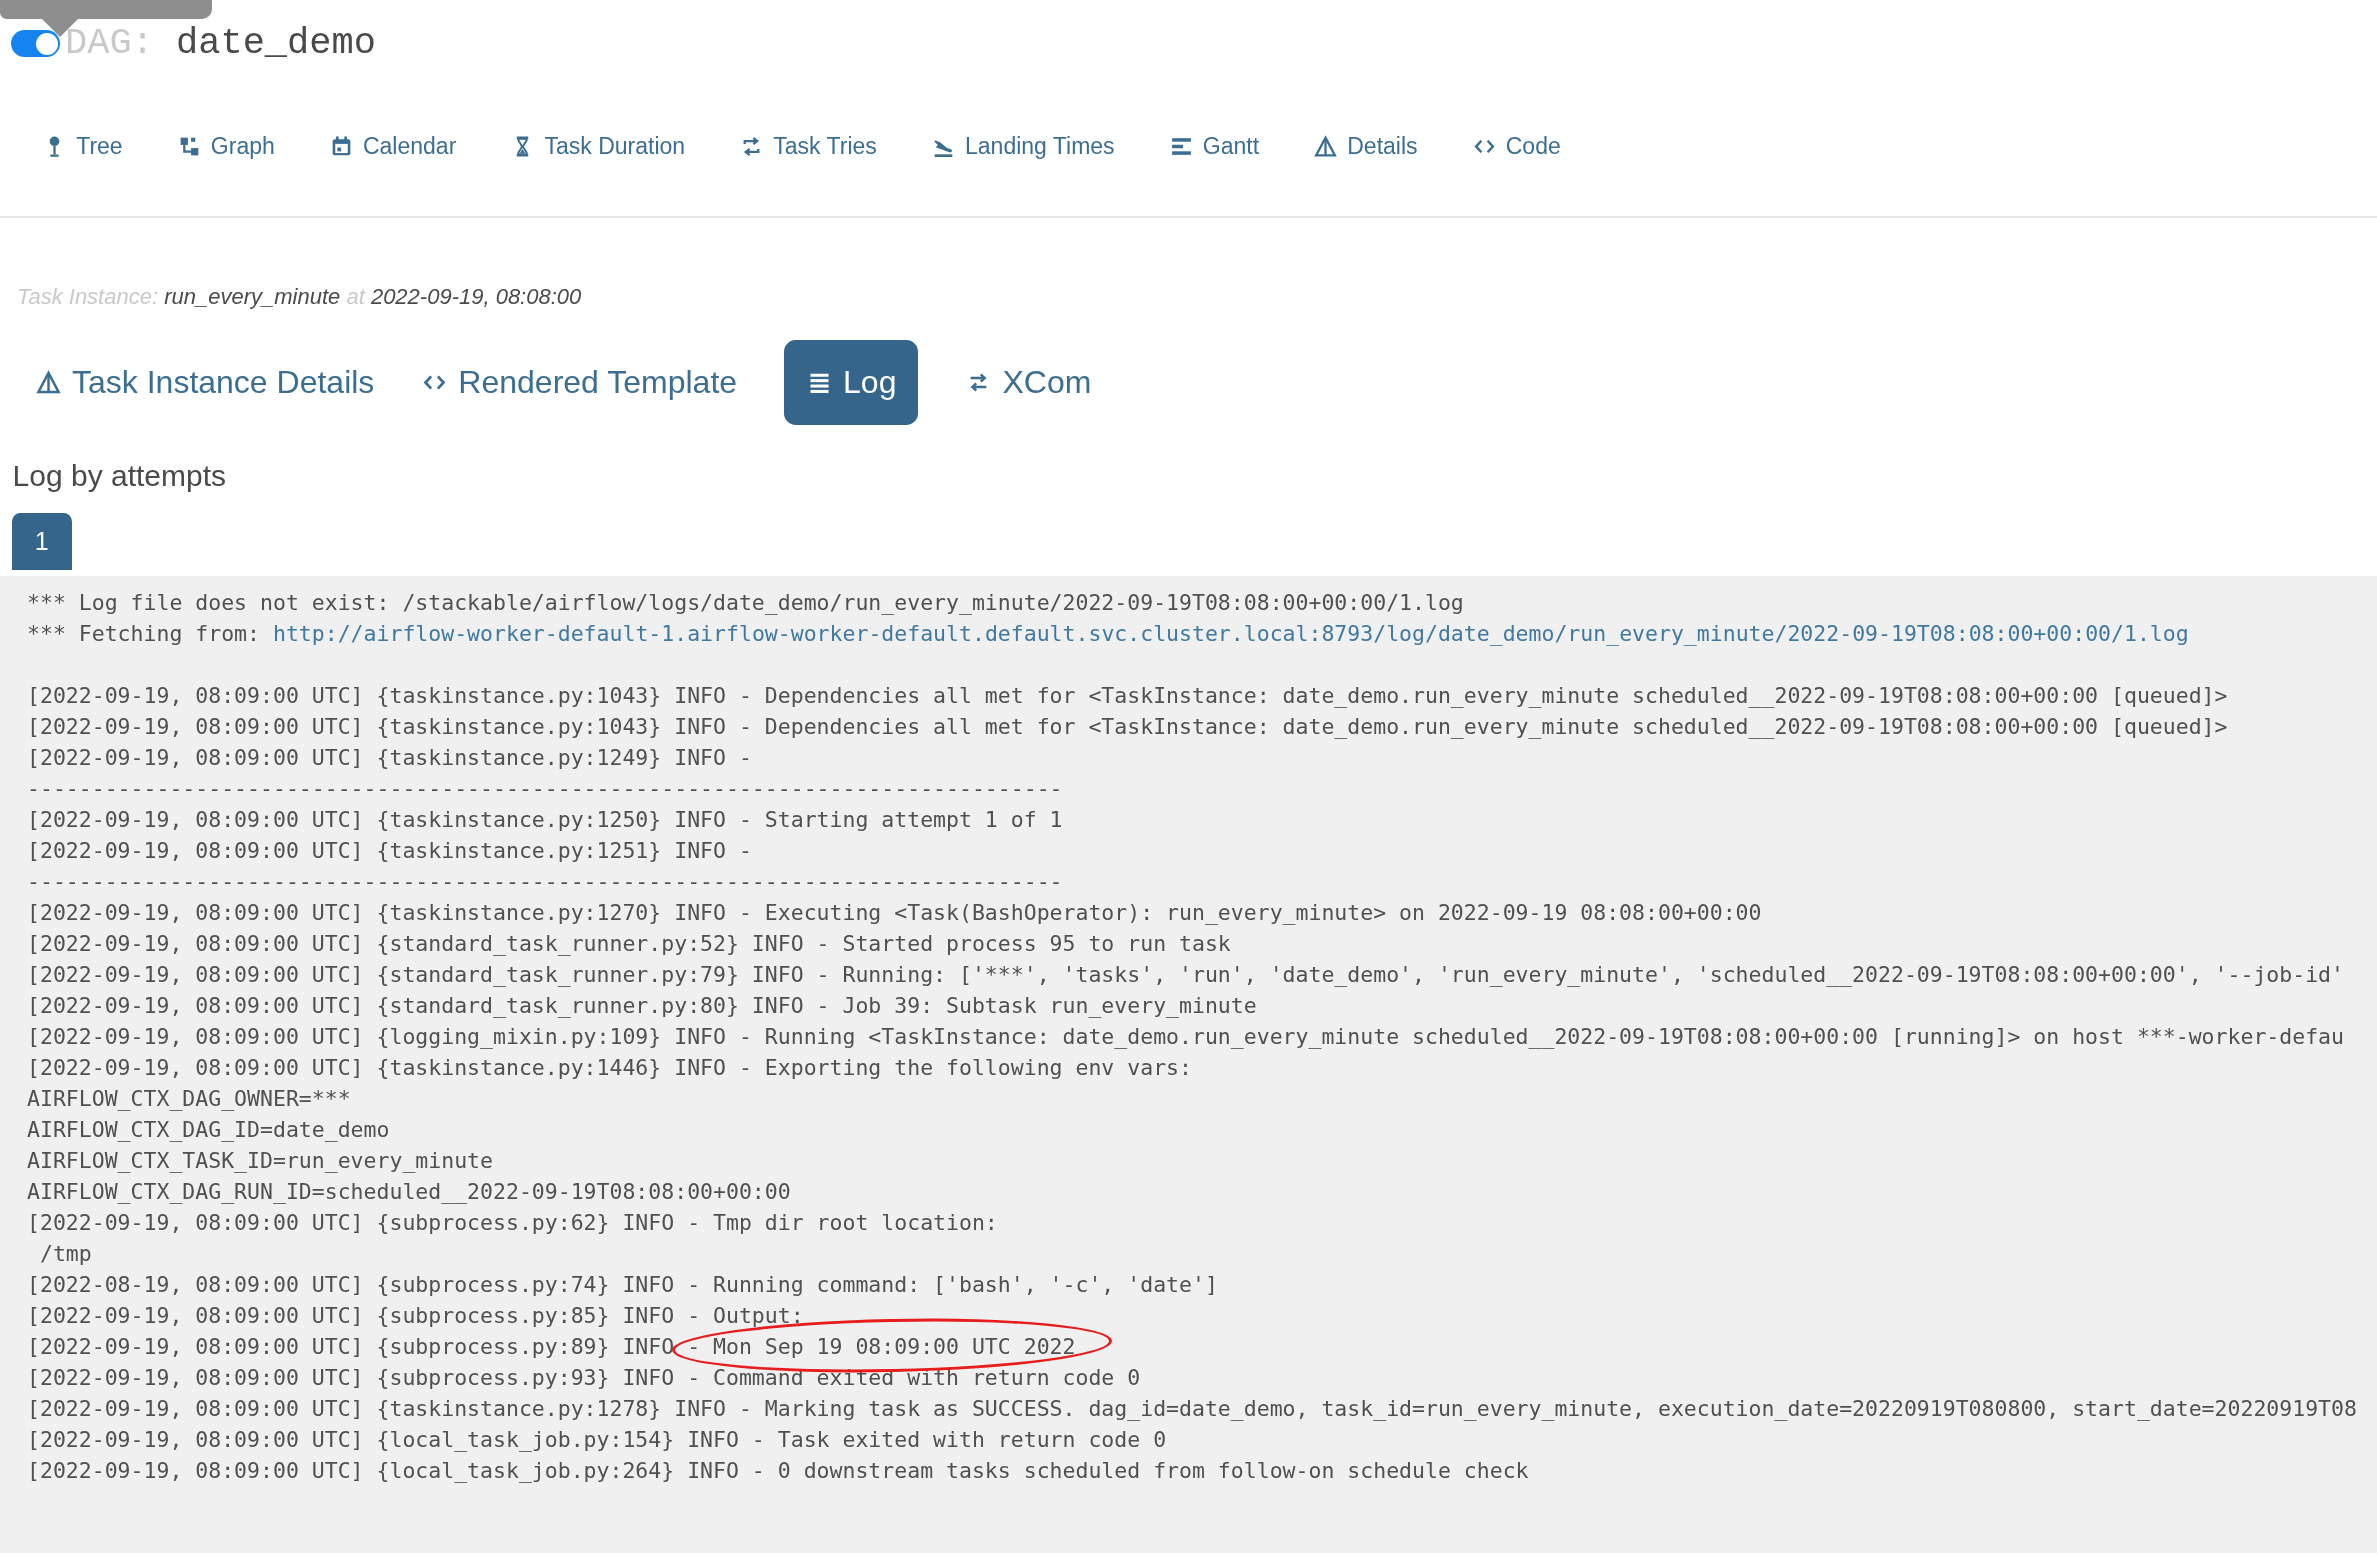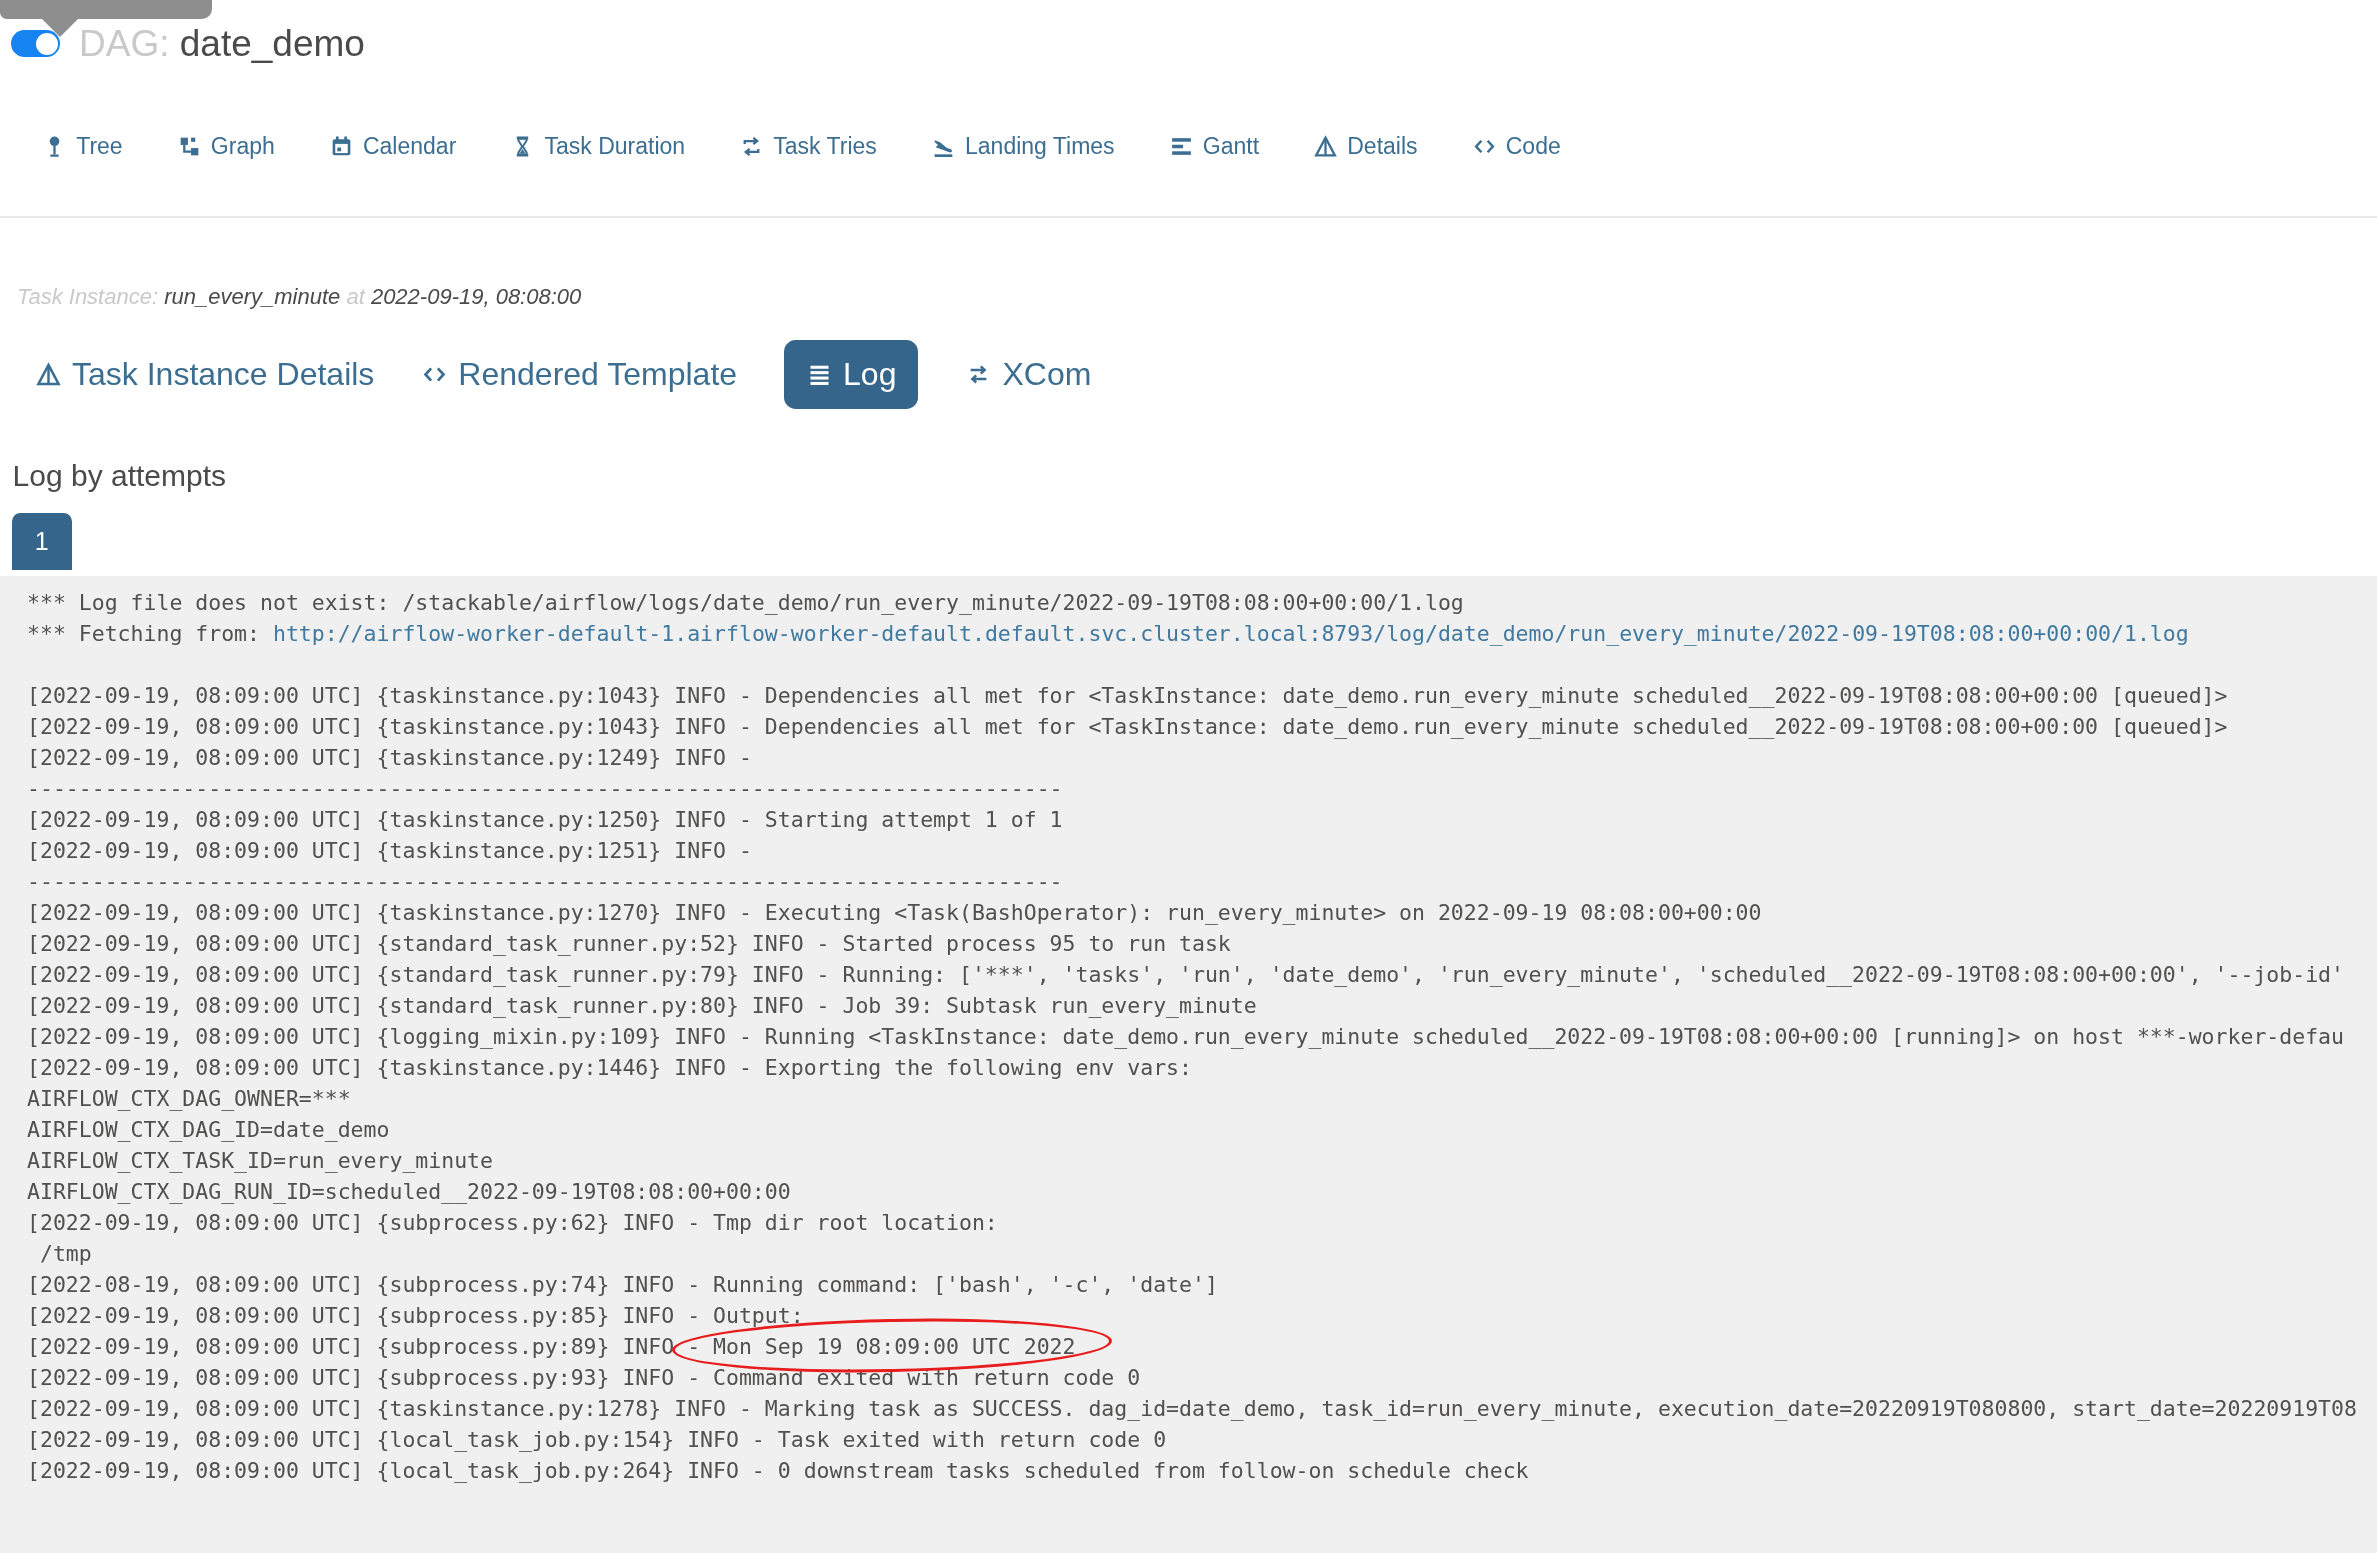--- a/index.html
+++ b/index.html
@@ -23,41 +23,41 @@
         border-radius:0 0 10px 6.7px;}
   .tooltip-remnant .pointer{position:absolute;left:42px;top:18.5px;width:0;height:0;
         border-left:18.5px solid transparent;border-right:18.5px solid transparent;
         border-top:18.5px solid var(--tooltip-grey);}
 
   
   .title-row{position:absolute;left:11px;top:25px;display:flex;align-items:center;}
   .dag-toggle{position:relative;width:49px;height:27px;border-radius:13.4px;background:var(--toggle-blue);
         flex:0 0 auto;cursor:pointer;}
   .dag-toggle .knob{position:absolute;right:2.5px;top:2.5px;width:22px;height:22px;border-radius:50%;background:#fff;}
-  .title-text{margin-left:19px;font-size:37px;line-height:1;white-space:pre;}
+  .title-text{margin-left:5px;font-size:37px;line-height:1;white-space:pre;font-family:Liberation Mono, monospace;}
   .title-text .lbl{color:var(--text-light);}
   .title-text .name{color:#4a4a4a;}
 
   
   .nav-tabs{position:absolute;left:42px;top:133px;display:flex;align-items:center;column-gap:54px;}
   .nav-tab{display:flex;align-items:center;gap:9.2px;color:var(--accent);font-size:23px;cursor:pointer;text-decoration:none;}
   .nav-tab svg{width:25px;height:25px;display:block;}
 
   .divider{position:absolute;left:0;top:216px;width:100%;height:1.7px;background:#e7e7e7;}
 
   
   .ti-heading{position:absolute;left:17px;top:284px;font-size:22px;white-space:pre;font-style:italic;}
   .ti-heading .lt{color:var(--text-light);}
   .ti-heading .dk{color:#4a4a4a;}
 
   
   .sub-tabs{position:absolute;left:35px;top:340px;display:flex;align-items:center;column-gap:47px;}
   .sub-tab{display:flex;align-items:center;gap:10px;color:var(--accent);font-size:32px;cursor:pointer;text-decoration:none;}
   .sub-tab svg{width:27px;height:27px;display:block;}
-  .sub-tab.active{background:var(--accent-dark);color:#fff;border-radius:11.8px;padding:16px 22px;}
+  .sub-tab.active{background:var(--accent-dark);color:#fff;border-radius:11.8px;padding:24px 22px;}
 
   
   .log-heading{position:absolute;left:12.6px;top:459px;font-size:30px;color:#4a4a4a;}
   .attempt-btn{position:absolute;left:11.8px;top:513px;width:60px;height:57px;border:none;
         background:var(--accent-dark);color:#fff;font-size:25px;border-radius:8.4px 8.4px 0 0;cursor:pointer;
         font-family:"Liberation Sans",sans-serif;}
 
   
   .log-area{position:absolute;left:0;top:576px;width:100%;height:977px;background:var(--log-bg);
         padding:11px 0 4px 27px;overflow:hidden;}

